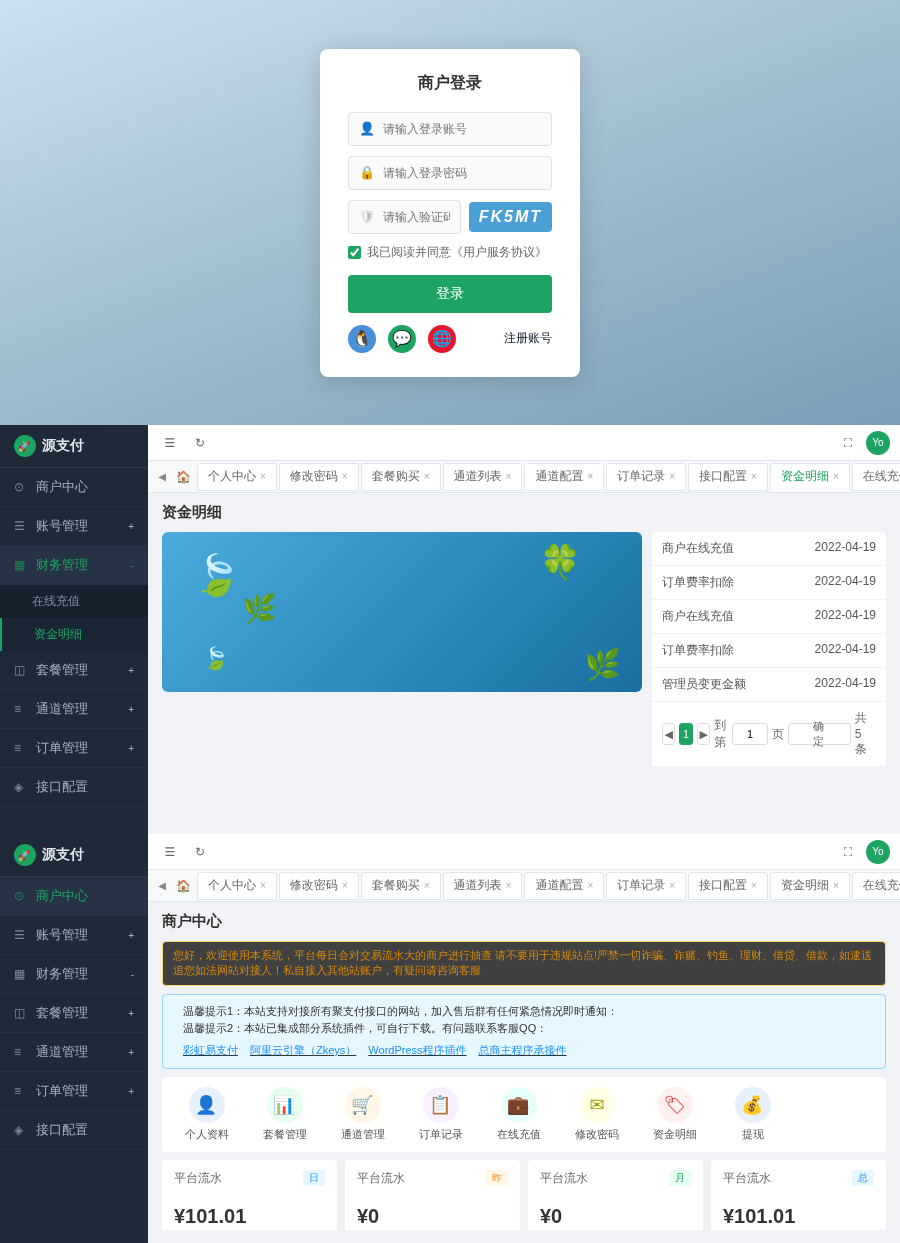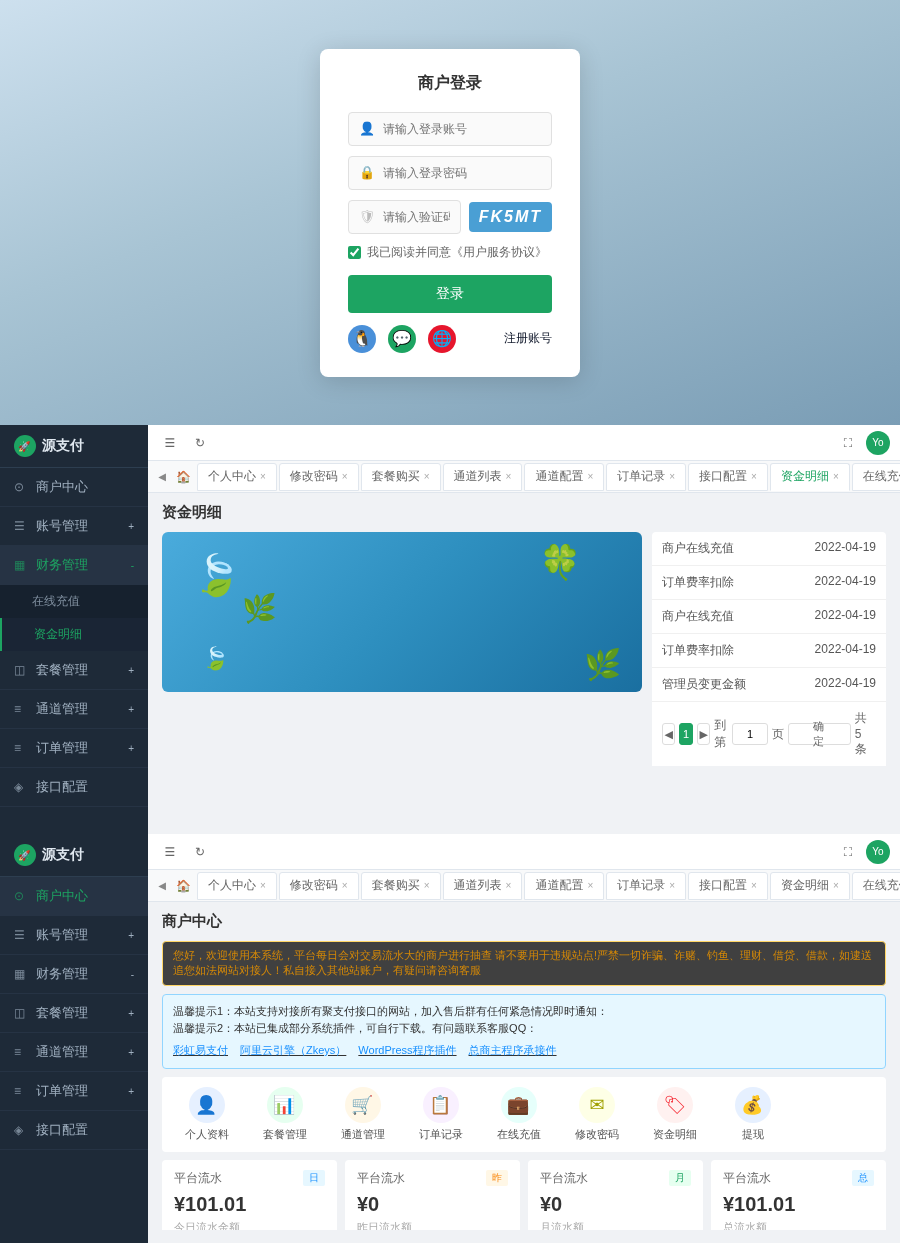--- a/index.html
+++ b/index.html
@@ -407,21 +407,21 @@
       border-radius: 4px;
       padding: 6px 10px;
       font-size: 11px;
       color: #d48806;
       line-height: 1.4;
     }
     .notice-bar {
       background: #e6f7ff;
       border: 1px solid #91d5ff;
       border-radius: 4px;
-      padding: 8px 10px;
+      padding: 8px 20px;
       font-size: 11px;
       color: #333;
       line-height: 1.6;
     }
     .notice-links {
       display: flex;
       gap: 12px;
       margin-top: 4px;
       text-decoration: underline;
     }
@@ -469,21 +469,21 @@
     .stat-card {
       flex: 1;
       background: white;
       border-radius: 4px;
       padding: 10px 12px;
     }
     .stat-card-header {
       display: flex;
       align-items: center;
       justify-content: space-between;
-      margin-bottom: 6px;
+      margin-bottom: 18px;
     }
     .stat-card-title {
       font-size: 12px;
       color: #666;
     }
     .stat-badge {
       font-size: 10px;
       padding: 1px 6px;
       border-radius: 2px;
       background: #f0f2f5;

